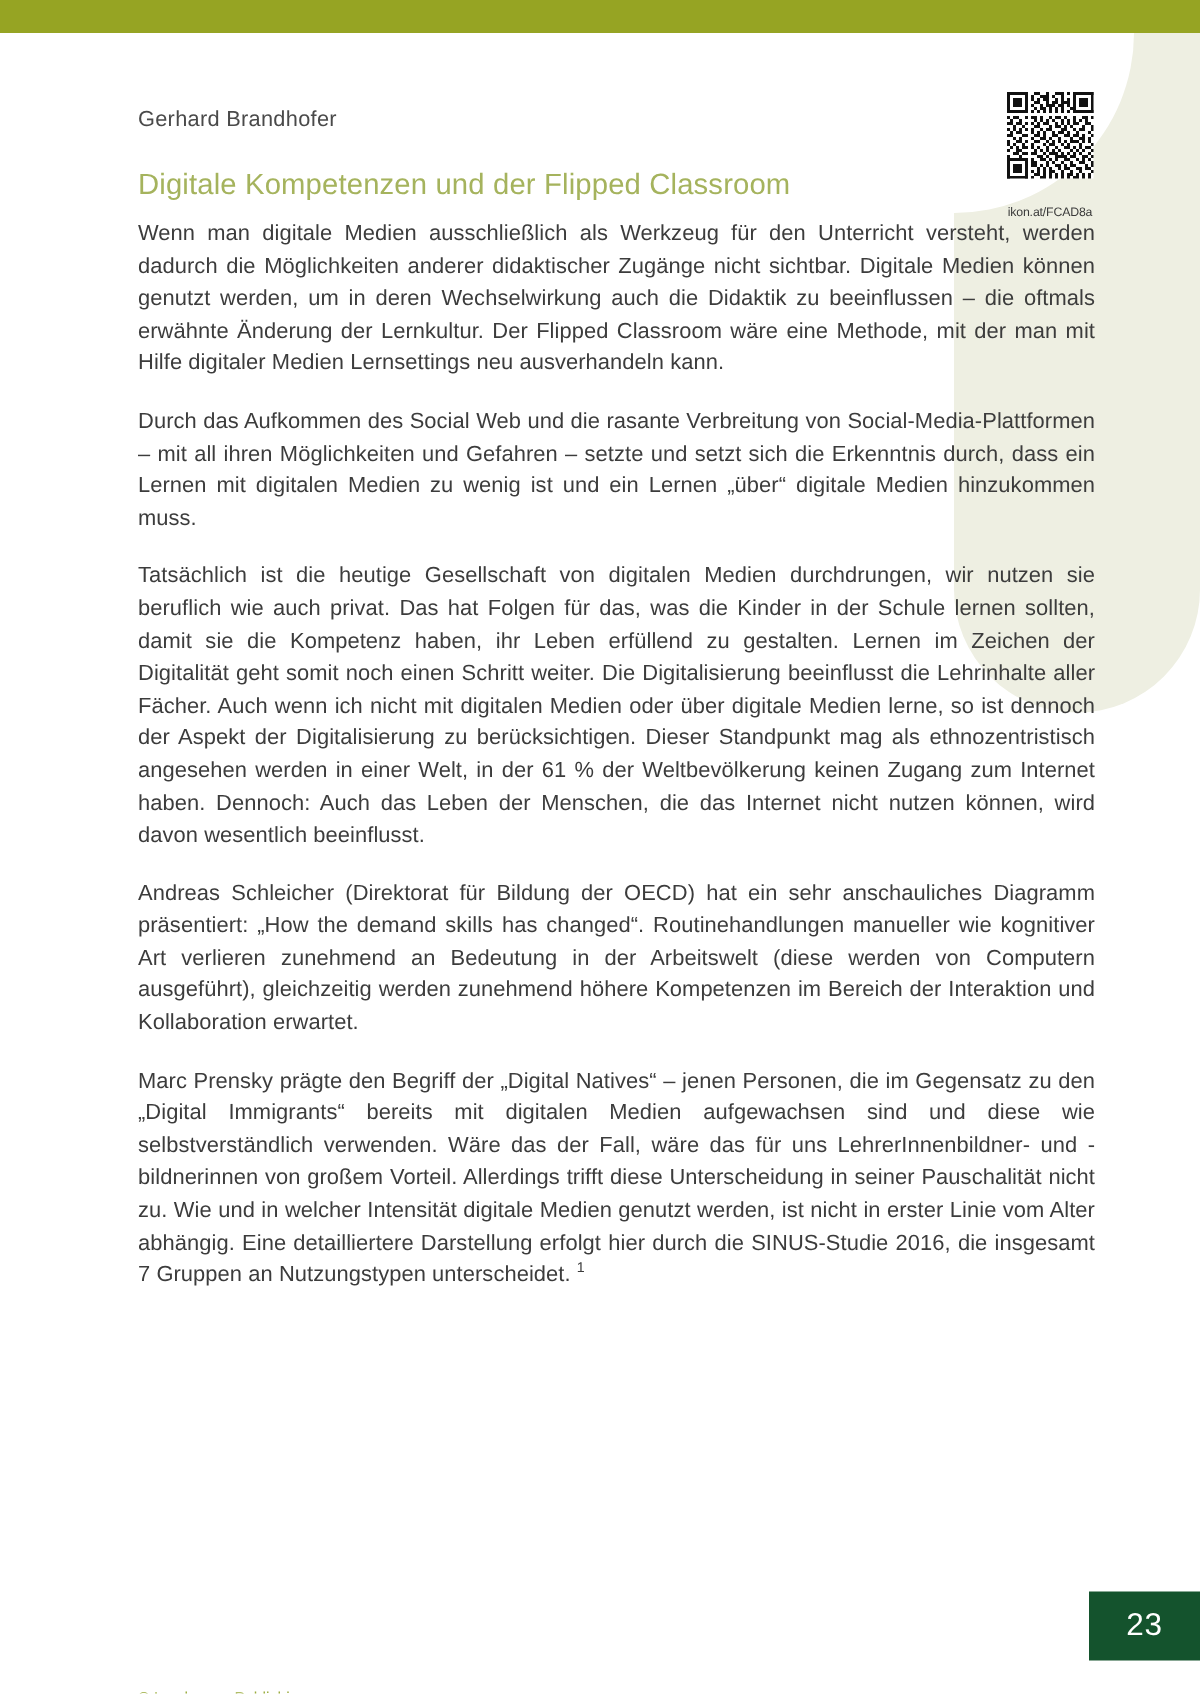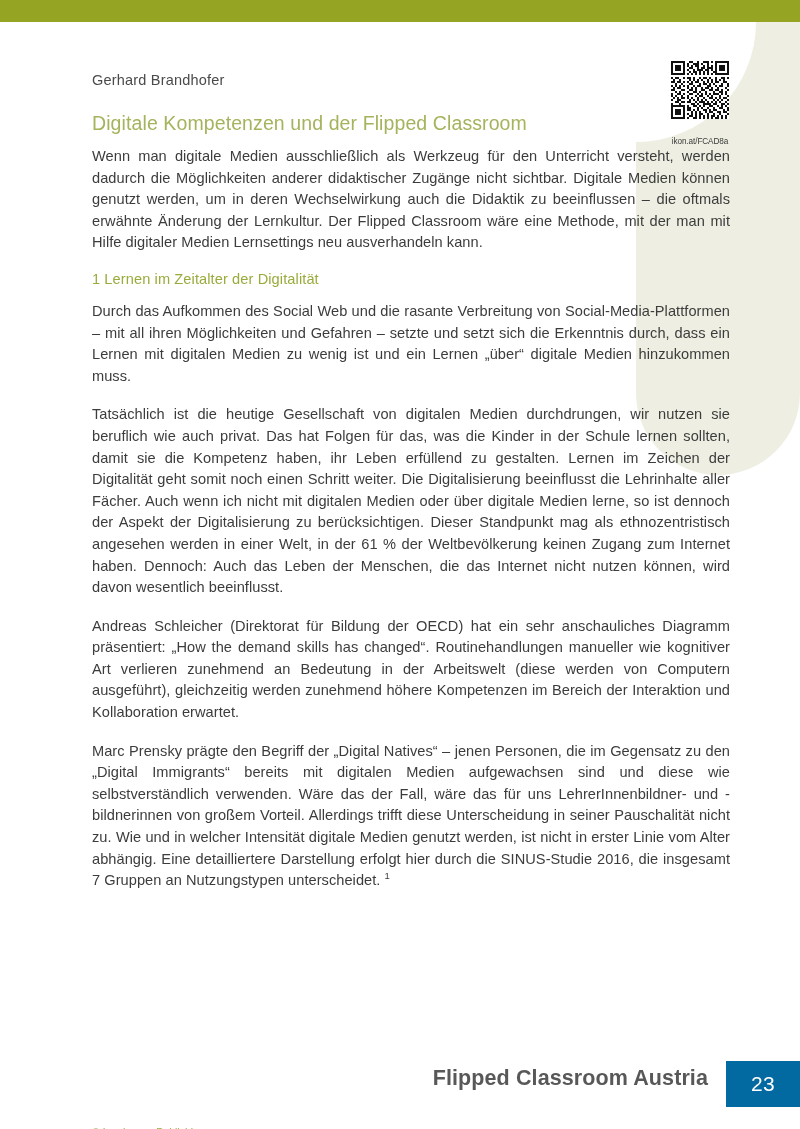--- a/index.html
+++ b/index.html
@@ -158,21 +158,21 @@
     color: #58585a;
     letter-spacing: 0.1px;
     z-index: 3;
   }
   .page-num-box {
     position: absolute;
     left: 726px;
     top: 1061px;
     width: 74px;
     height: 46px;
-    background: #0369a1;
+    background: #14532d;
     display: flex;
     align-items: center;
     justify-content: center;
     z-index: 3;
   }
   .page-num {
     font-size: 21px;
     color: #ffffff;
     letter-spacing: 0.4px;
   }
@@ -438,31 +438,29 @@
           <rect x="25" y="28" width="1" height="1"></rect>
         </g>
       </svg>
       <div class="qr-caption">ikon.at/FCAD8a</div>
     </div>
 
     <div class="body-col">
 
       <p class="para first">Wenn man digitale Medien ausschließlich als Werkzeug für den Unterricht versteht, werden dadurch die Möglichkeiten anderer didaktischer Zugänge nicht sichtbar. Digitale Medien können genutzt werden, um in deren Wechselwirkung auch die Didaktik zu beeinflussen – die oftmals erwähnte Änderung der Lernkultur. Der Flipped Classroom wäre eine Methode, mit der man mit Hilfe digitaler Medien Lernsettings neu ausverhandeln kann.</p>
 
-      <h2 class="section">1 Lernen im Zeitalter der Digitalität</h2>
 
       <p class="para">Durch das Aufkommen des Social Web und die rasante Verbreitung von Social-Media-Plattformen – mit all ihren Möglichkeiten und Gefahren – setzte und setzt sich die Erkenntnis durch, dass ein Lernen mit digitalen Medien zu wenig ist und ein Lernen „über“ digitale Medien hinzukommen muss.</p>
       <p class="para">Tatsächlich ist die heutige Gesellschaft von digitalen Medien durchdrungen, wir nutzen sie beruflich wie auch privat. Das hat Folgen für das, was die Kinder in der Schule lernen sollten, damit sie die Kompetenz haben, ihr Leben erfüllend zu gestalten. Lernen im Zeichen der Digitalität geht somit noch einen Schritt weiter. Die Digitalisierung beeinflusst die Lehrinhalte aller Fächer. Auch wenn ich nicht mit digitalen Medien oder über digitale Medien lerne, so ist dennoch der Aspekt der Digitalisierung zu berücksichtigen. Dieser Standpunkt mag als ethnozentristisch angesehen werden in einer Welt, in der 61 % der Weltbevölkerung keinen Zugang zum Internet haben. Dennoch: Auch das Leben der Menschen, die das Internet nicht nutzen können, wird davon wesentlich beeinflusst.</p>
       <p class="para">Andreas Schleicher (Direktorat für Bildung der OECD) hat ein sehr anschauliches Diagramm präsentiert: „How the demand skills has changed“. Routinehandlungen manueller wie kognitiver Art verlieren zunehmend an Bedeutung in der Arbeitswelt (diese werden von Computern ausgeführt), gleichzeitig werden zunehmend höhere Kompetenzen im Bereich der Interaktion und Kollaboration erwartet.</p>
 
       <p class="para"><span>Marc Prensky prägte den Begriff der „Digital Natives“ – jenen Personen, die im Gegensatz zu den „Digital Immigrants“ bereits mit digitalen Medien aufgewachsen sind und diese wie selbstverständlich verwenden. Wäre das der Fall, wäre das für uns LehrerInnenbildner- und -bildnerinnen von großem Vorteil. Allerdings trifft diese Unterscheidung in seiner Pauschalität nicht zu. Wie und in welcher Intensität digitale Medien genutzt werden, ist nicht in erster Linie vom Alter abhängig. Eine detailliertere Darstellung erfolgt hier durch die SINUS-Studie 2016, die insgesamt 7 Gruppen an Nutzungstypen unterscheidet. </span><sup class="fn">1</sup></p>
 
     </div>
 
   </div>
 
   <div class="footer-copyright">© Lemberger Publishing</div>
-  <div class="footer-title">Flipped Classroom Austria</div>
   <div class="page-num-box">
     <span class="page-num">23</span>
   </div>
 
 </div>
 
 </body></html>

